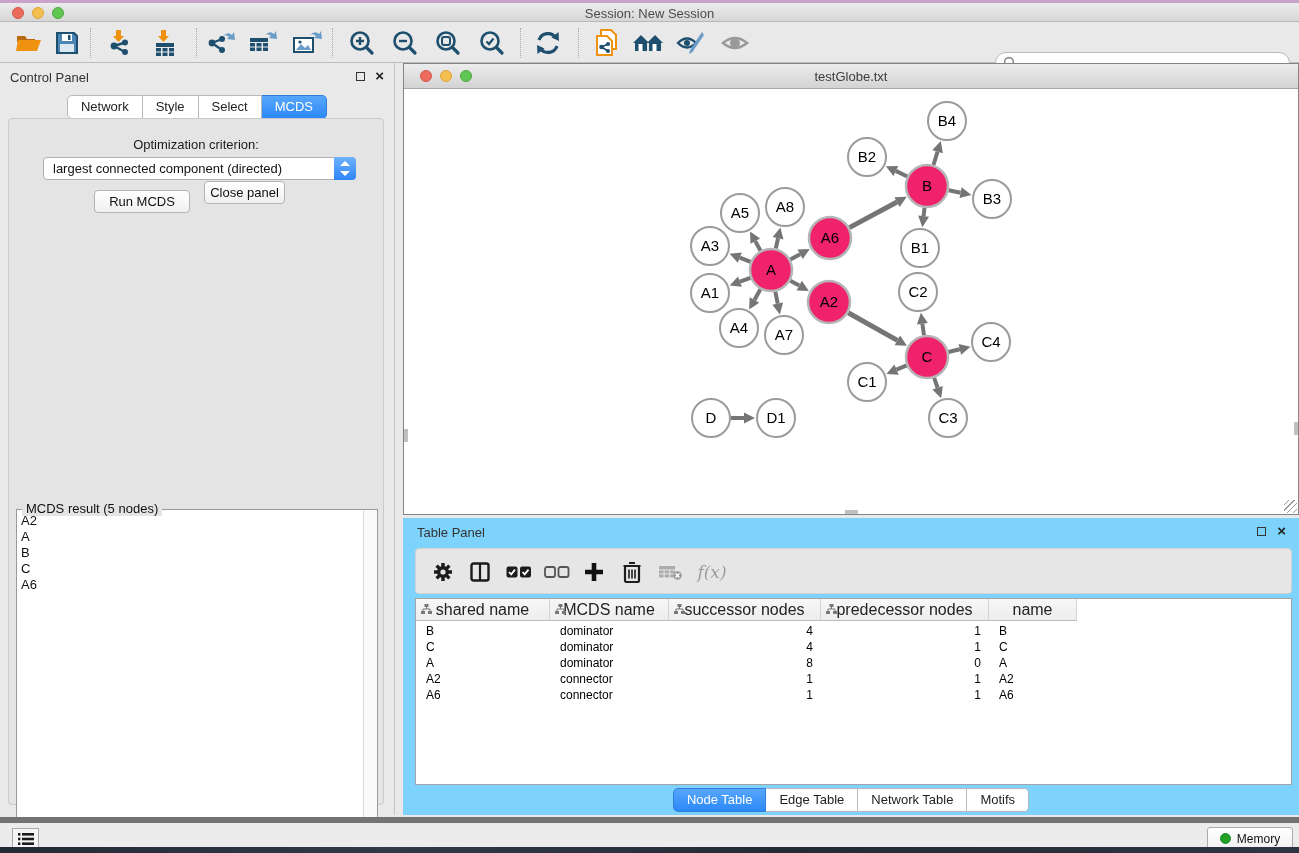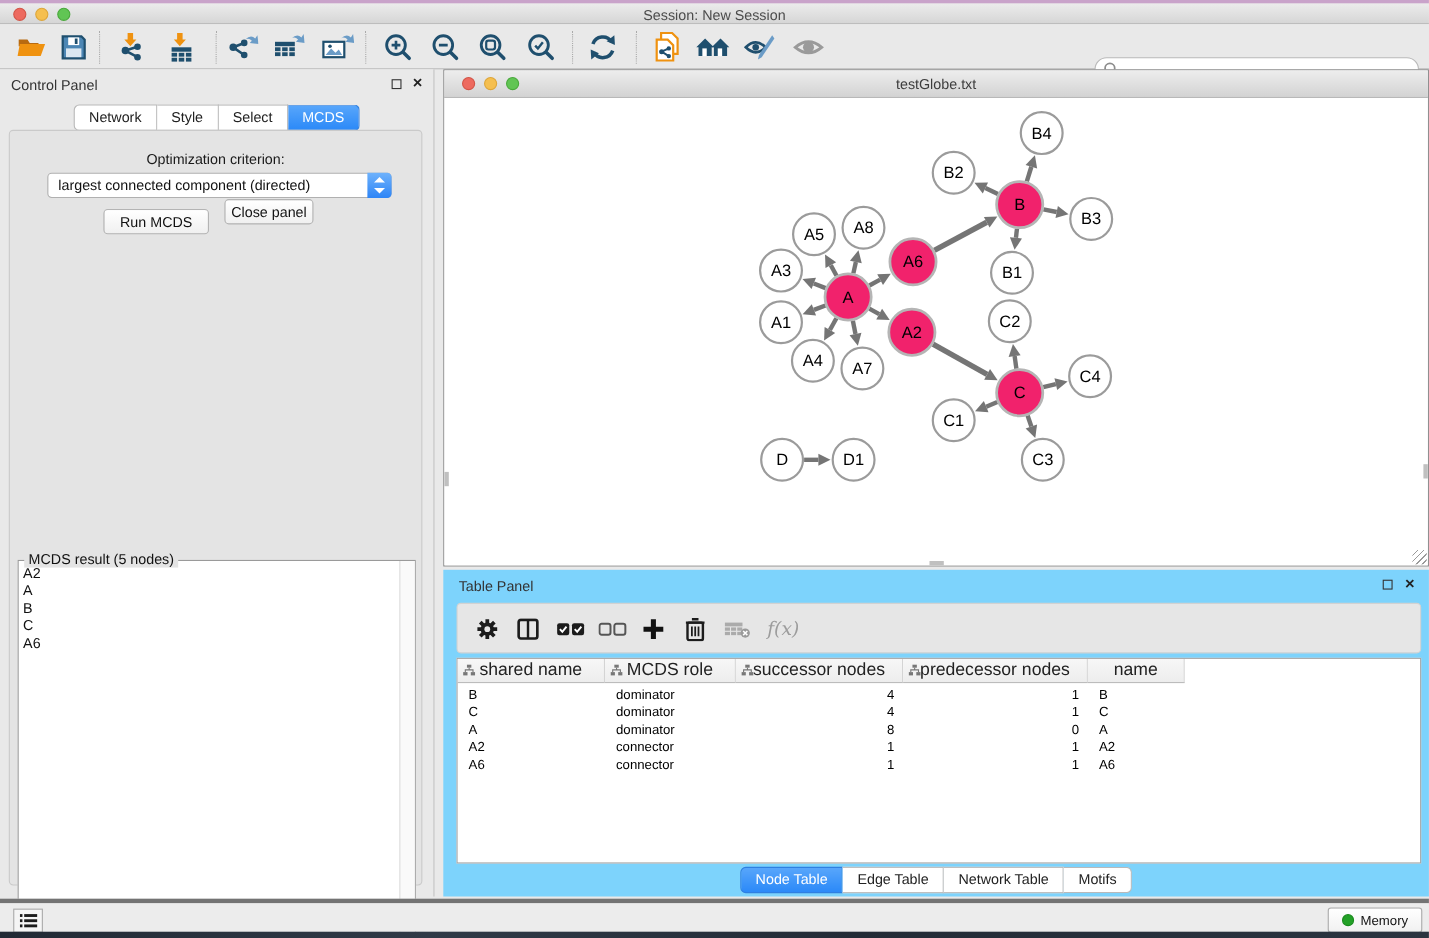--- a/index.html
+++ b/index.html
@@ -100,21 +100,21 @@
     align-items:center; justify-content:center; position:relative; }
   .th .tree-ico { position:absolute; left:5px; top:5px; }
   .tr { position:absolute; left:0; height:16px; display:flex; }
   .td { height:16px; font-size:12px; color:#000; line-height:16px; white-space:nowrap; }
   .td.l { text-align:left; padding-left:10px; }
   .td.r { text-align:right; padding-right:8px; }
   #tp-tabs { position:absolute; left:0; right:0; top:270px; text-align:center; }
 
   
   #statusbar { position:absolute; left:0; top:817px; width:1299px; height:30px;
-    background:#ececec; border-top:4px solid #737373; }
+    background:#ececec; border-top:6px solid #737373; }
   #list-btn { position:absolute; left:12px; top:5px; width:27px; height:22px; background:#f5f5f5;
     border:1px solid #a9a9a9; display:flex; align-items:center; justify-content:center; }
   #memory-btn { position:absolute; right:6px; top:4px; width:86px; height:23px;
     background:linear-gradient(#ffffff,#f1f1f1); border:1px solid #ababab; border-radius:3px;
     display:flex; align-items:center; justify-content:center; gap:6px; font-size:12px; color:#111; }
   #memory-dot { width:11px; height:11px; border-radius:50%; background:#23a127; border:1px solid #188a1c; }
   #desktop-strip { position:absolute; left:0; top:847px; width:1299px; height:6px;
     background:linear-gradient(90deg,#222a35,#303a47 30%,#232b36 60%,#2b3440); }
 </style>
 </head>
@@ -493,21 +493,21 @@
           </svg>
           <span>shared name</span>
         </div>
         <div class="th" style="width: 119px;">
           <svg class="tree-ico" width="11" height="11" viewBox="0 0 11 11">
             <rect x="3.5" y="0" width="4" height="3" fill="#777"></rect>
             <path d="M5.5 3 v2 M2 7 V5 h7 v2" stroke="#777" fill="none" stroke-width="1"></path>
             <rect x="0" y="7" width="4" height="3" fill="#777"></rect>
             <rect x="7" y="7" width="4" height="3" fill="#777"></rect>
           </svg>
-          <span>MCDS role</span>
+          <span>MCDS name</span>
         </div>
         <div class="th" style="width: 152px;">
           <svg class="tree-ico" width="11" height="11" viewBox="0 0 11 11">
             <rect x="3.5" y="0" width="4" height="3" fill="#777"></rect>
             <path d="M5.5 3 v2 M2 7 V5 h7 v2" stroke="#777" fill="none" stroke-width="1"></path>
             <rect x="0" y="7" width="4" height="3" fill="#777"></rect>
             <rect x="7" y="7" width="4" height="3" fill="#777"></rect>
           </svg>
           <span>successor nodes</span>
         </div>

